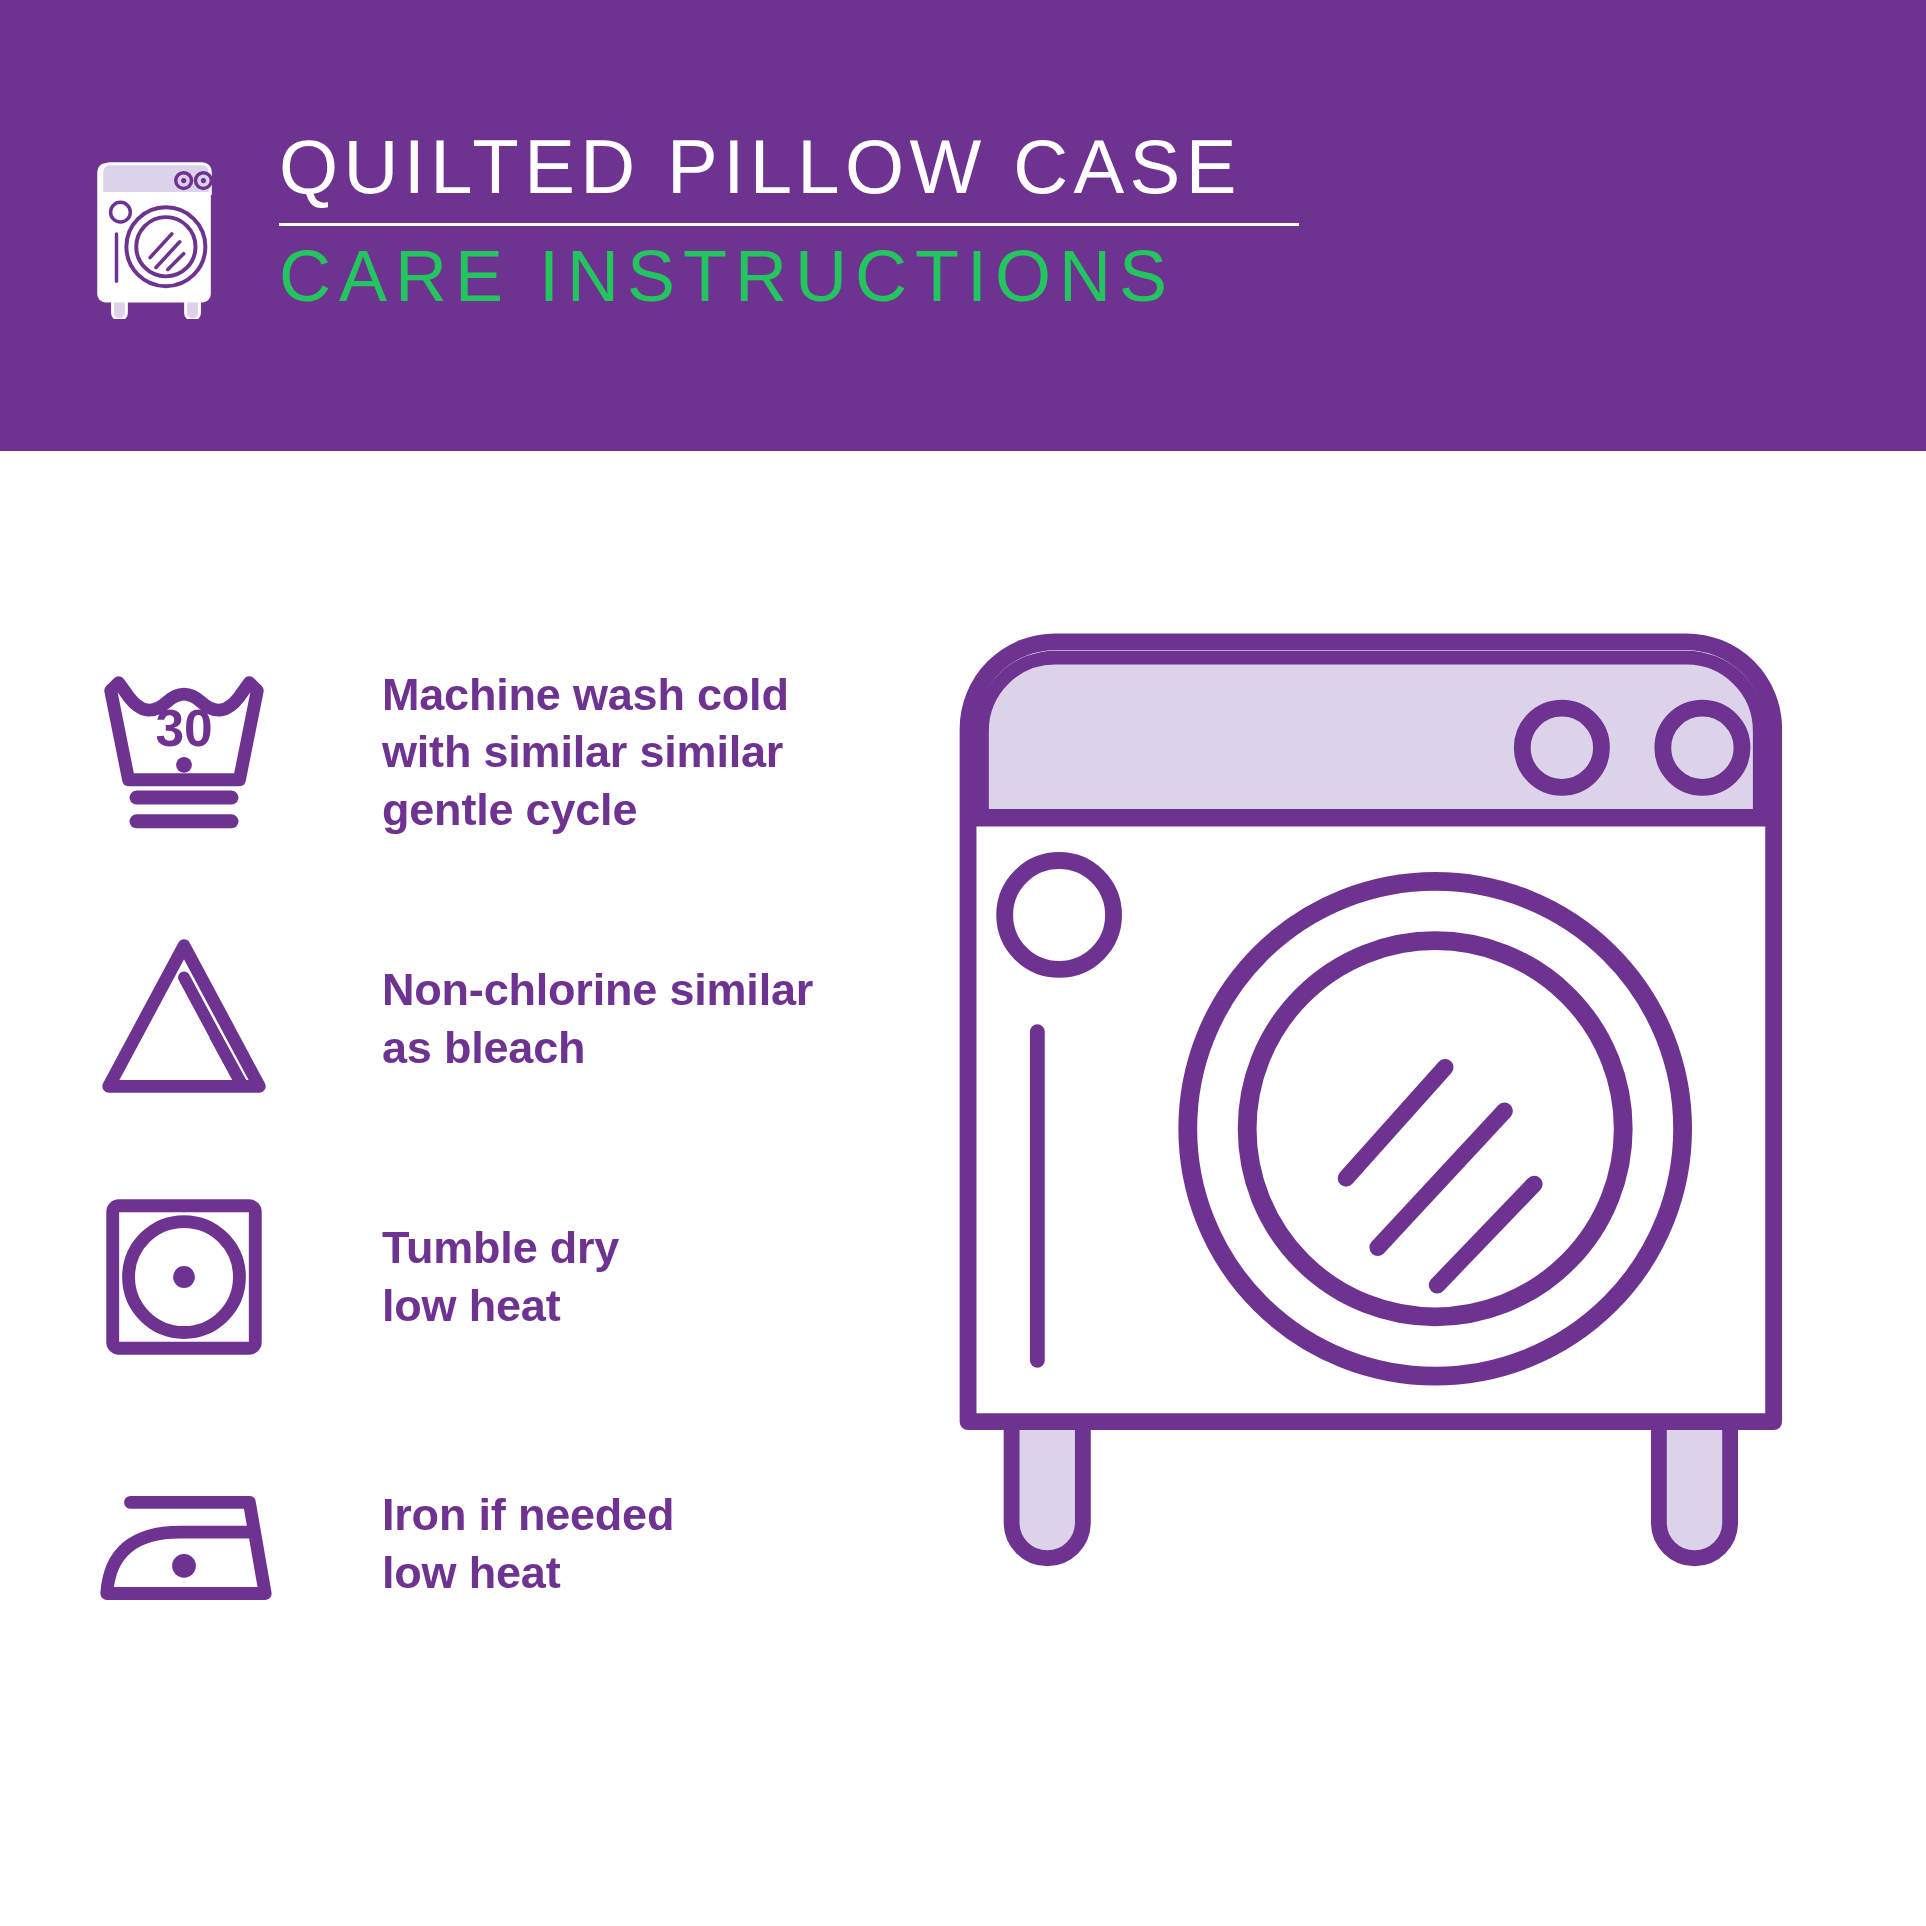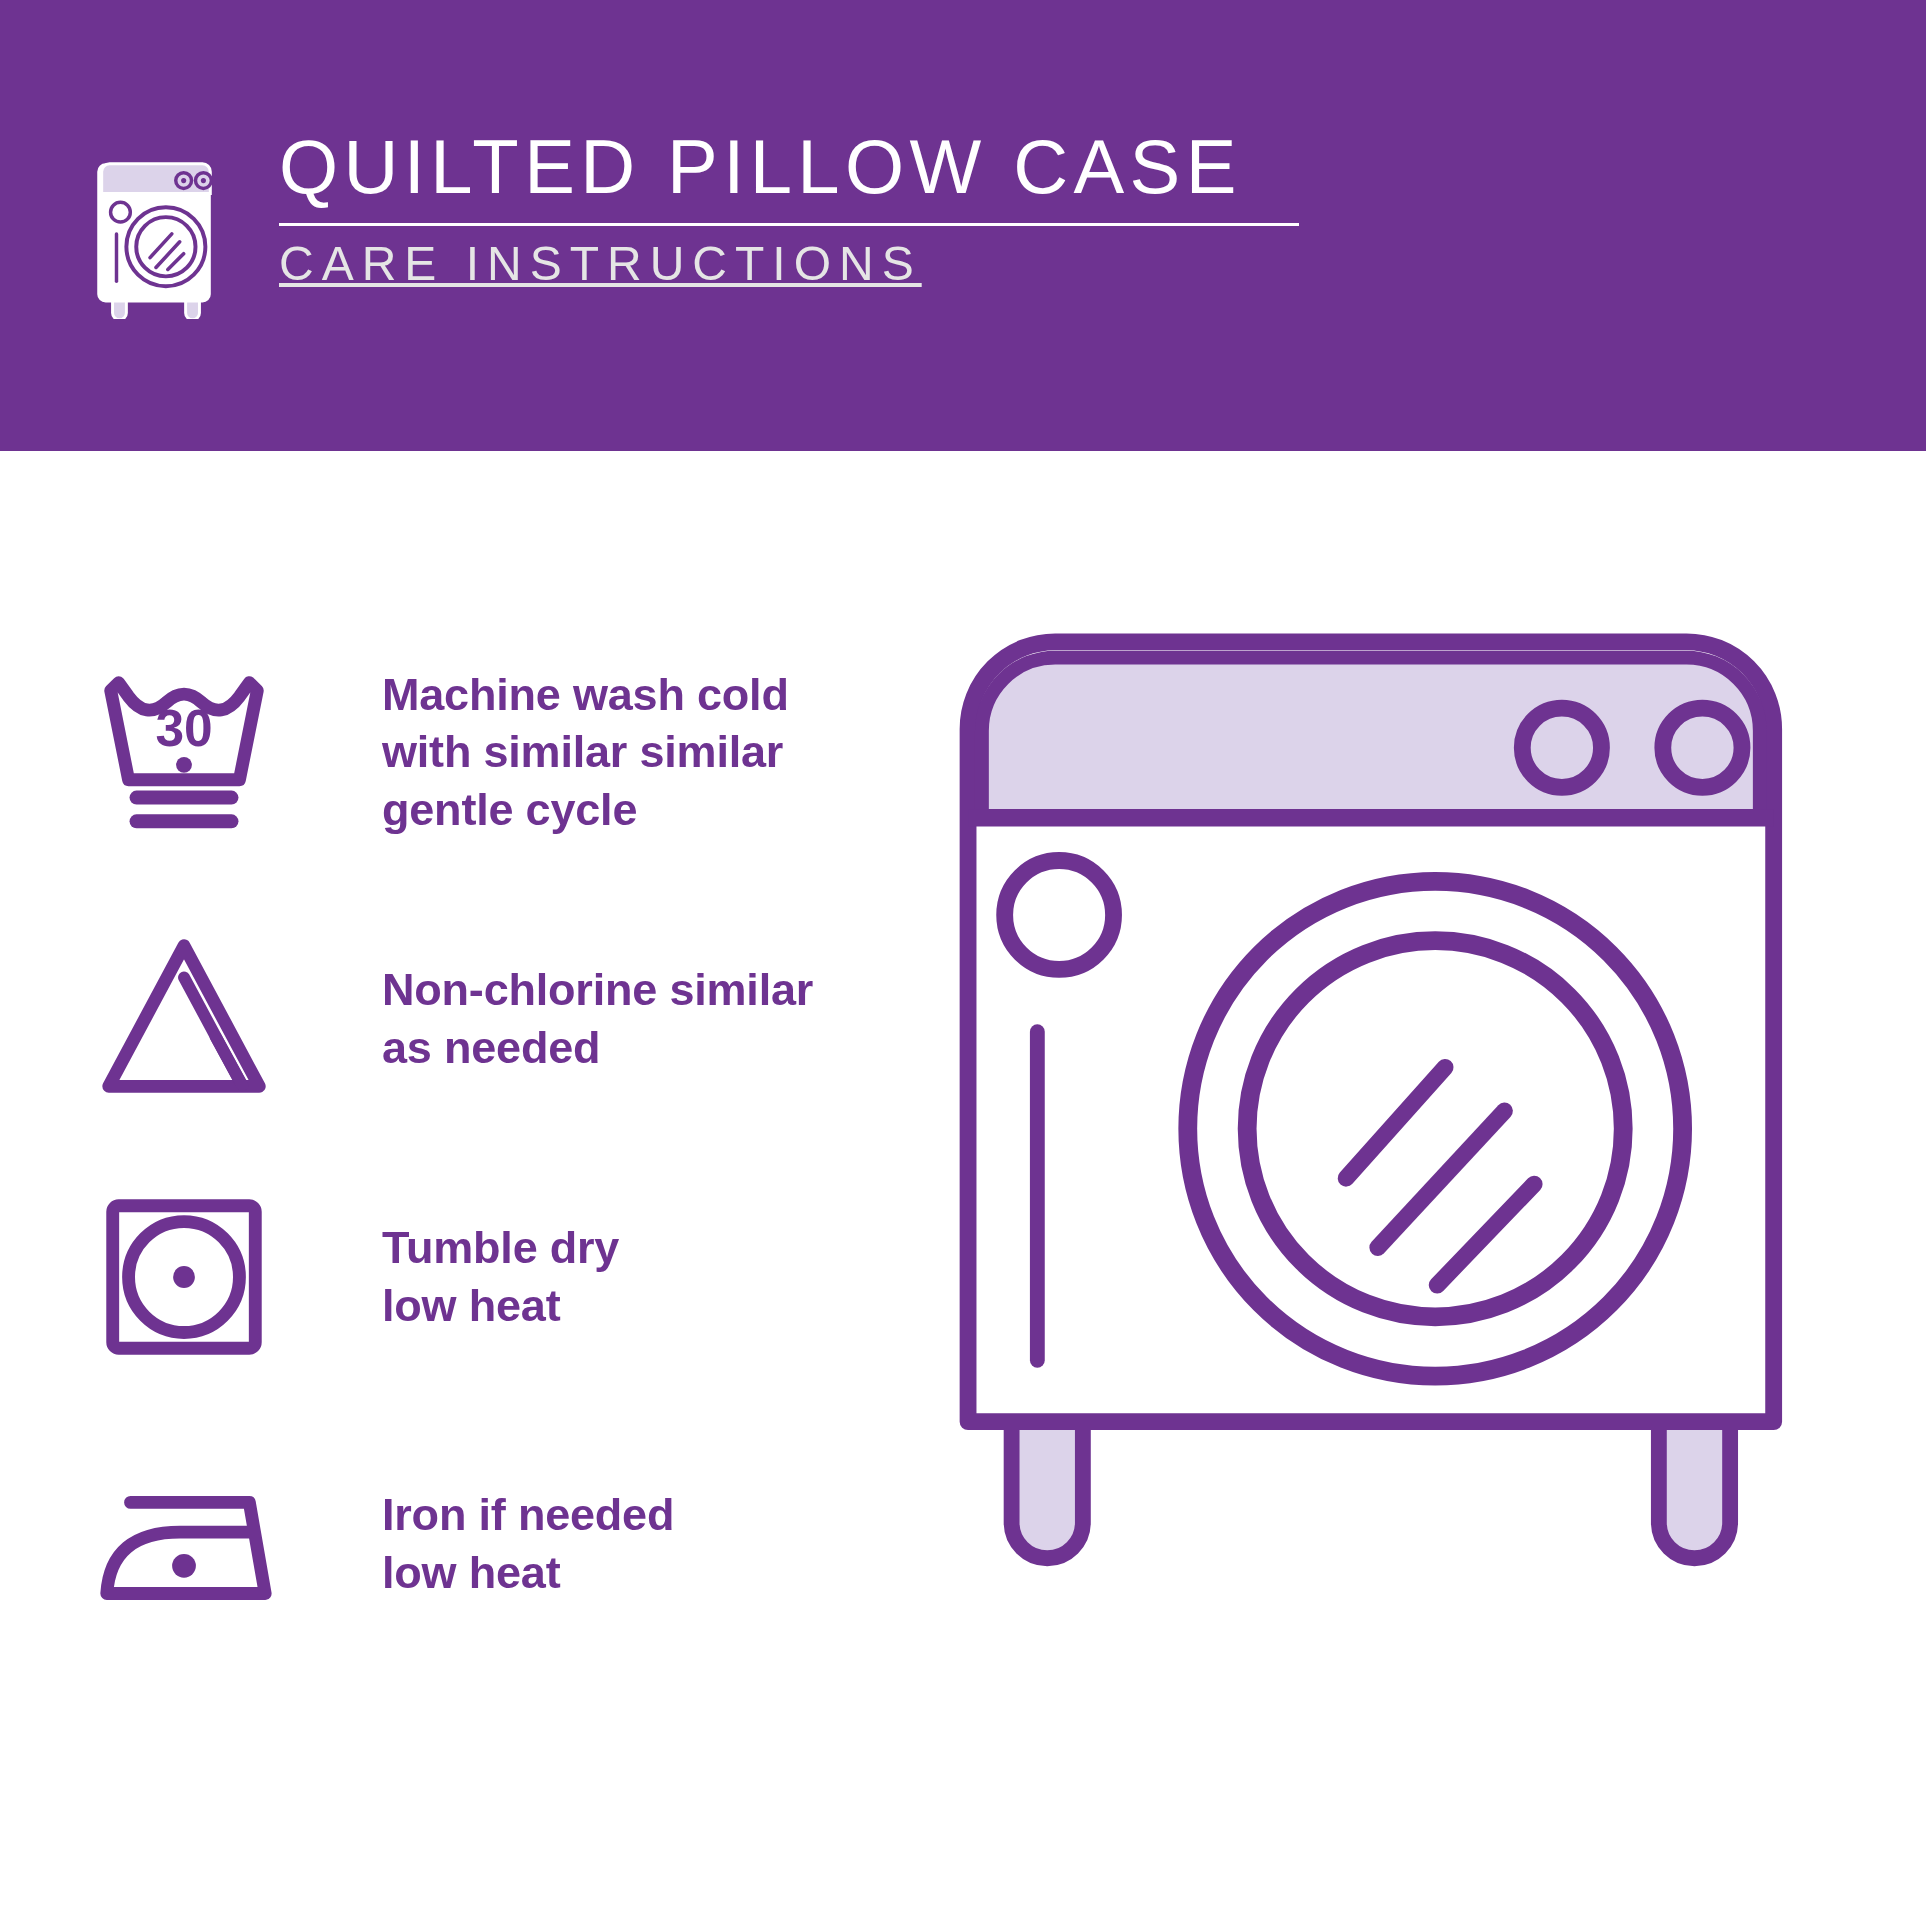--- a/index.html
+++ b/index.html
@@ -38,27 +38,26 @@
     line-height:1.0;
     white-space:nowrap;
   }
   #header-divider {
     width:1020px;
     height:3px;
     background:#ffffff;
     margin:18px 0 14px 0;
   }
   #header-subtitle {
-    color:#e5e5e5;
-    font-size:48px;
+    color:#22c55e;
+    font-size:72px;
     letter-spacing:8px;
     font-weight:400;
     line-height:1.0;
     white-space:nowrap;
-    text-decoration:underline;
   }
 
   
   #instructions-list {
     position:absolute;
     left:0; top:653px;
     width:950px;
   }
   .instruction-row {
     position:absolute;
@@ -161,21 +160,21 @@
     <div class="instruction-icon">
       <svg viewBox="0 0 200 200" width="198" height="198" aria-hidden="true">
         <path d="M100 26 L176 168 L24 168 Z" fill="none" stroke="#6E3391" stroke-width="13" stroke-linejoin="round"></path>
         <line x1="100" y1="58" x2="158" y2="166" stroke="#6E3391" stroke-width="12" stroke-linecap="round"></line>
         <line x1="128" y1="110" x2="158" y2="166" stroke="#6E3391" stroke-width="0"></line>
         <line x1="132" y1="118" x2="159" y2="167" stroke="#6E3391" stroke-width="12" stroke-linecap="round"></line>
       </svg>
     </div>
     <div class="instruction-text">
       <div>Non-chlorine similar</div>
-      <div>as needed</div>
+      <div>as bleach</div>
     </div>
   </div>
 
   <div class="instruction-row" data-idx="2">
     <div class="instruction-icon">
       <svg viewBox="0 0 200 200" width="198" height="198" aria-hidden="true">
         <rect x="28" y="28" width="144" height="144" rx="6" fill="none" stroke="#6E3391" stroke-width="13"></rect>
         <circle cx="100" cy="100" r="56" fill="none" stroke="#6E3391" stroke-width="13"></circle>
         <circle cx="100" cy="100" r="11" fill="#6E3391"></circle>
       </svg>

